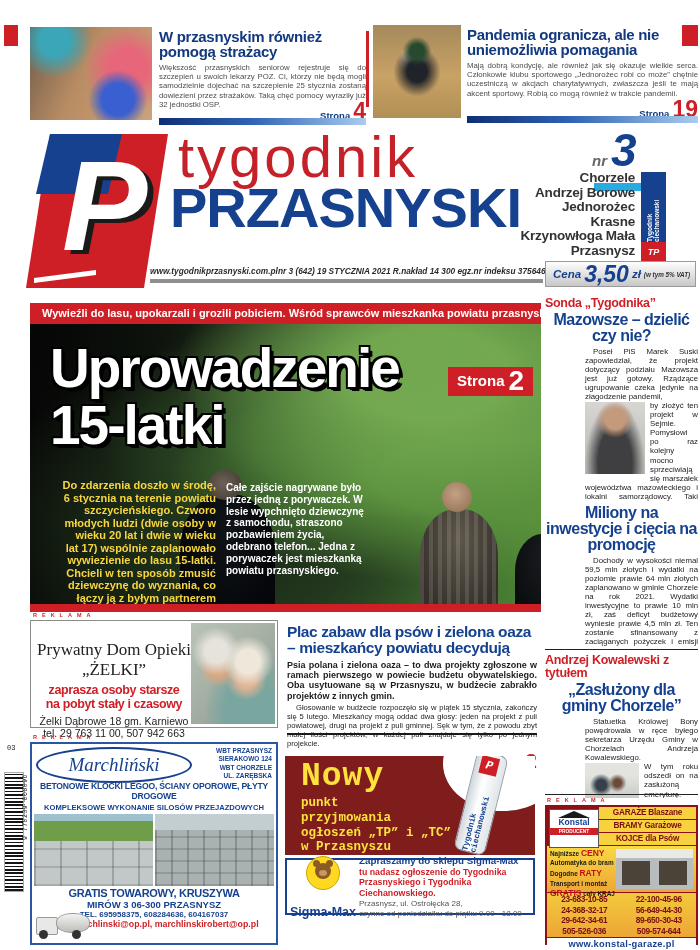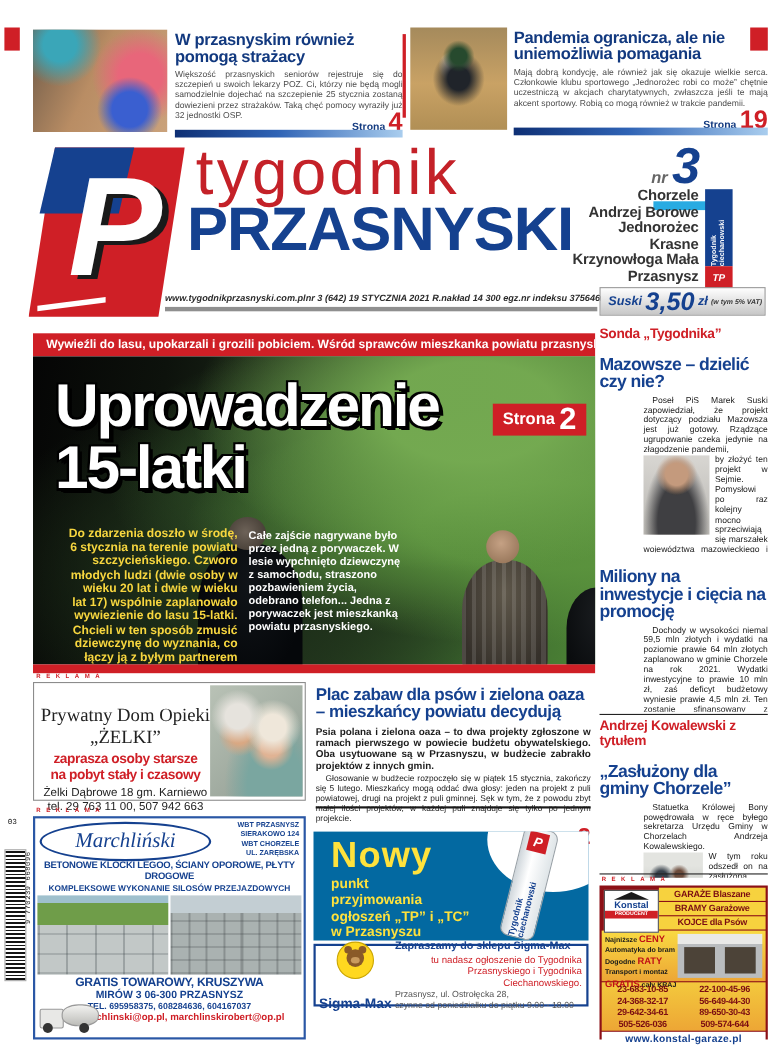--- a/index.html
+++ b/index.html
@@ -162,21 +162,21 @@
   .mb2{font-size:9.5px;font-weight:bold;}
   .mb3{font-size:8px;font-weight:bold;}
   .mb4{font-size:8.8px;font-weight:bold;color:#cf1f26;}
   .mtruck{position:absolute;left:4px;bottom:4px;width:58px;height:32px;}
   .mtruck .cab{position:absolute;left:0;bottom:4px;width:20px;height:16px;background:#e8e8e6;border:1px solid #999;border-radius:2px;}
   .mtruck .drum{position:absolute;left:20px;bottom:6px;width:32px;height:18px;background:linear-gradient(180deg,#f2f2f0,#bdbdb9);border:1px solid #999;border-radius:45%;}
   .mtruck .wh1,.mtruck .wh2{position:absolute;bottom:0;width:9px;height:9px;border-radius:50%;background:#333;}
   .mtruck .wh1{left:3px;} .mtruck .wh2{left:36px;}
 
   
-  .nowy{left:285px;top:756px;width:250px;height:99px;background:#0369a1;overflow:hidden;}
+  .nowy{left:285px;top:756px;width:250px;height:99px;background:#7f1d1d;overflow:hidden;font-family:Liberation Mono, monospace;}
   .nowy::before{content:"";position:absolute;right:-28px;top:-40px;width:120px;height:95px;background:#fff;border-radius:50%;}
   .nowy .ntitle{position:absolute;left:16px;top:2px;color:#ffe23c;font-size:33px;font-weight:bold;letter-spacing:1px;}
   .nowy .nlines{position:absolute;left:16px;top:40px;color:#ffe23c;font-size:12.5px;font-weight:bold;line-height:1.18;}
   .nroll{position:absolute;right:38px;top:-4px;width:30px;height:100px;background:linear-gradient(90deg,#cfd6db,#ffffff 40%,#dfe5e8);
          border:1px solid #9aa2a8;border-radius:8px;transform:rotate(14deg);overflow:hidden;}
   .nroll .rt{position:absolute;top:26px;left:7px;writing-mode:vertical-rl;transform:rotate(180deg);
          color:#15418f;font-weight:bold;font-size:8px;line-height:1.05;}
   .nroll .rp{position:absolute;top:3px;left:5px;width:18px;height:18px;background:#cf1f26;color:#fff;
          font-weight:bold;font-size:12px;text-align:center;line-height:18px;font-style:italic;}
 
@@ -185,27 +185,27 @@
          box-sizing:border-box;display:flex;align-items:center;}
   .sg-logo{width:72px;text-align:center;}
   .sg-circle{margin:2px auto 0;width:32px;height:32px;border-radius:50%;background:#ffd820;border:1px solid #caa500;position:relative;}
   .bear{position:absolute;left:8px;top:6px;width:16px;height:16px;border-radius:50%;background:#8a5a28;}
   .bear::before,.bear::after{content:"";position:absolute;top:-3px;width:7px;height:7px;border-radius:50%;background:#8a5a28;}
   .bear::before{left:-2px;} .bear::after{right:-2px;}
   .bear .muzzle{position:absolute;left:4px;top:7px;width:8px;height:6px;border-radius:50%;background:#c99a5e;}
   .sg-name{font-size:12.5px;font-weight:bold;color:#15418f;margin-top:15px;}
   .sg-text{flex:1;line-height:1.22;padding-right:4px;}
   .sg1{font-size:9.8px;font-weight:bold;color:#15418f;}
-  .sg2{font-size:8.8px;font-weight:normal;color:#cf1f26;text-align:right;}
+  .sg2{font-size:8.8px;font-weight:bold;color:#cf1f26;}
   .sg3{font-size:8px;color:#555;}
 
   
   .sb{position:absolute;left:545px;width:153px;overflow:hidden;}
   .sb .kicker{color:#cf1f26;font-weight:bold;font-size:12.5px;line-height:1.05;letter-spacing:-0.3px;}
-  .sb h2{margin:14px 0 3px 0;color:#15418f;font-size:16px;line-height:1.0;letter-spacing:-0.5px;}
+  .sb h2{margin:2px 0 3px 0;color:#15418f;font-size:16px;line-height:1.0;letter-spacing:-0.5px;text-align:center;}
   .sb .body{font-size:7.8px;line-height:1.16;text-align:justify;color:#1a1a1a;margin-left:40px;}
   .sb .body.ind{text-indent:8px;}
   .sb1{top:297px;height:205px;}
   .sb2{top:503px;height:144px;}
   .sb3{top:649px;height:144px;border-top:1px solid #222;padding-top:4px;}
   .sbphoto1{float:left;width:60px;height:72px;margin:1px 5px 1px 0;background:
       radial-gradient(circle at 50% 24%,#c49a7d 0 16%,rgba(0,0,0,0) 30%),
       radial-gradient(circle at 50% 34%,#3c3630 0 12%,rgba(0,0,0,0) 22%),
       radial-gradient(ellipse at 50% 85%,#3f3f42 0 40%,rgba(0,0,0,0) 70%),
       linear-gradient(180deg,#d8d6d2,#b9b7b2);}
@@ -305,21 +305,21 @@
   </div>
 
   <div class="abs vlogo">
     <div class="vblue">
         <span class="vtext">Tygodnik ciechanowski</span>
       </div>
     <div class="vred">TP</div>
   </div>
 
   <div class="abs price">
-    <span class="pl">Suski</span>
+    <span class="pl">Cena</span>
     <span class="pv">3,50</span>
     <span class="pu">zł</span>
     <span class="pvat">(w tym 5% VAT)</span>
   </div>
 
   <div class="abs banner">Wywieźli do lasu, upokarzali i grozili pobiciem. Wśród sprawców mieszkanka powiatu przasnyskiego</div>
 
   <div class="abs mainphoto">
     <div class="fig fig1 abs"></div>
     <div class="fig1h abs" style="border-radius:50%;"></div>

